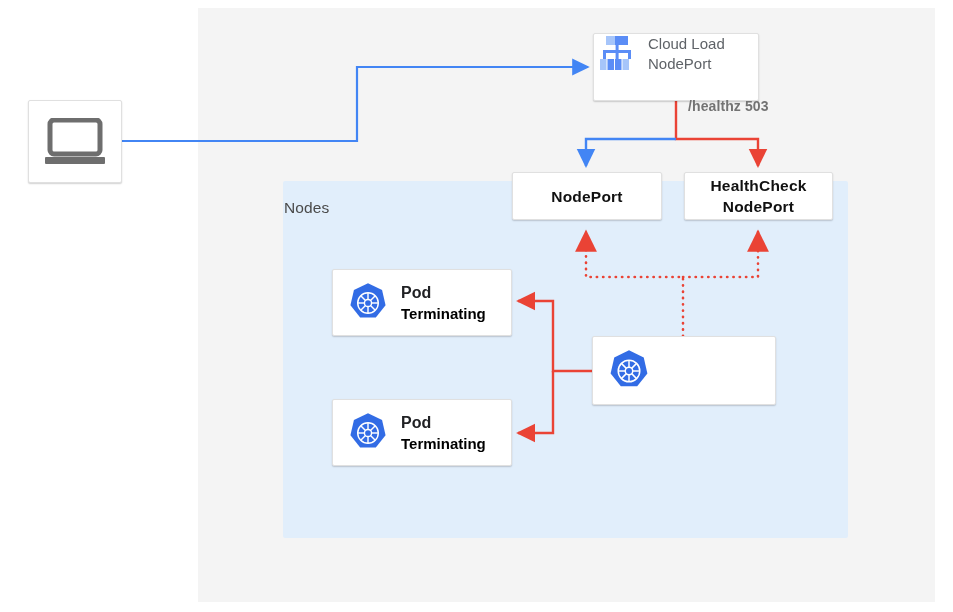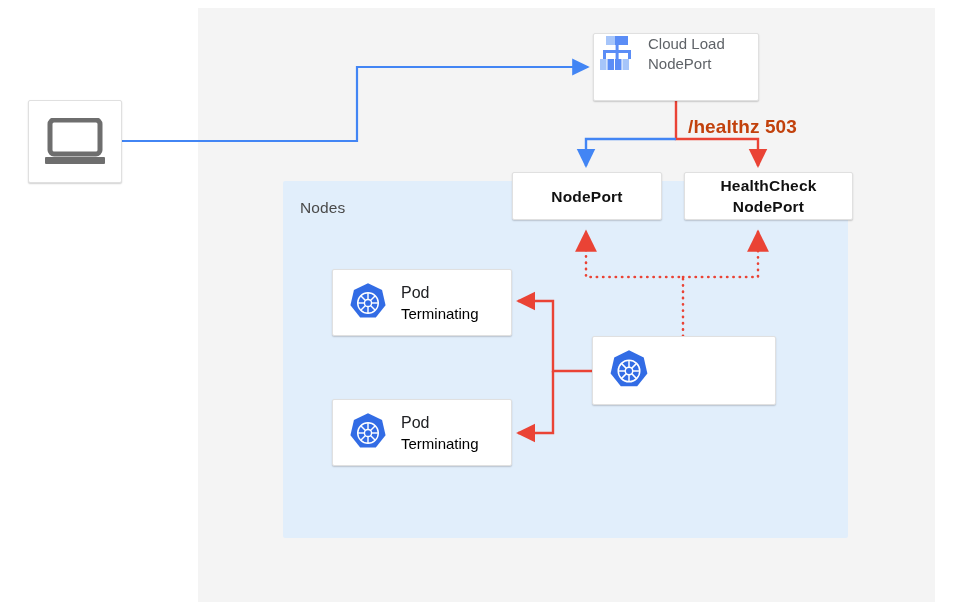--- a/index.html
+++ b/index.html
@@ -33,21 +33,21 @@
     position: absolute;
     left: 283px;
     top: 181px;
     width: 565px;
     height: 357px;
     background: #e1eefb;
     border-radius: 2px;
   }
   .nodes-label {
     position: absolute;
-    left: 300px;
+    left: 284px;
     top: 199px;
     font-size: 15.5px;
     color: #4a4a4a;
     letter-spacing: 0.1px;
     text-align: center;
   }
 
   
   .card {
     position: absolute;
@@ -108,29 +108,30 @@
   }
   .nodeport-card {
     left: 512px;
     top: 172px;
     width: 150px;
     height: 48px;
   }
   .hcnodeport-card {
     left: 684px;
     top: 172px;
-    width: 169px;
+    width: 149px;
     height: 48px;
   }
 
   
   .k8s-card {
     display: flex;
     align-items: center;
     padding-left: 14px;
+    font-weight: bold;
   }
   .pod-1 { left: 332px; top: 269px; width: 180px; height: 67px; }
   .pod-2 { left: 332px; top: 399px; width: 180px; height: 67px; }
   .kubeproxy { left: 592px; top: 336px; width: 184px; height: 69px; }
 
   .k8s-logo {
     width: 42px;
     height: 42px;
     flex: 0 0 42px;
   }
@@ -148,24 +149,24 @@
     font-size: 15px;
     line-height: 19px;
     color: #000000;
     margin-top: 2px;
   }
 
   
   .healthz-label {
     position: absolute;
     left: 688px;
-    top: 116px;
-    font-size: 19px;
+    top: 98px;
+    font-size: 14px;
     font-weight: bold;
-    color: #c2410c;
+    color: #737373;
     letter-spacing: 0.1px;
   }
 
   
   .edges {
     position: absolute;
     left: 0;
     top: 0;
     width: 953px;
     height: 612px;

